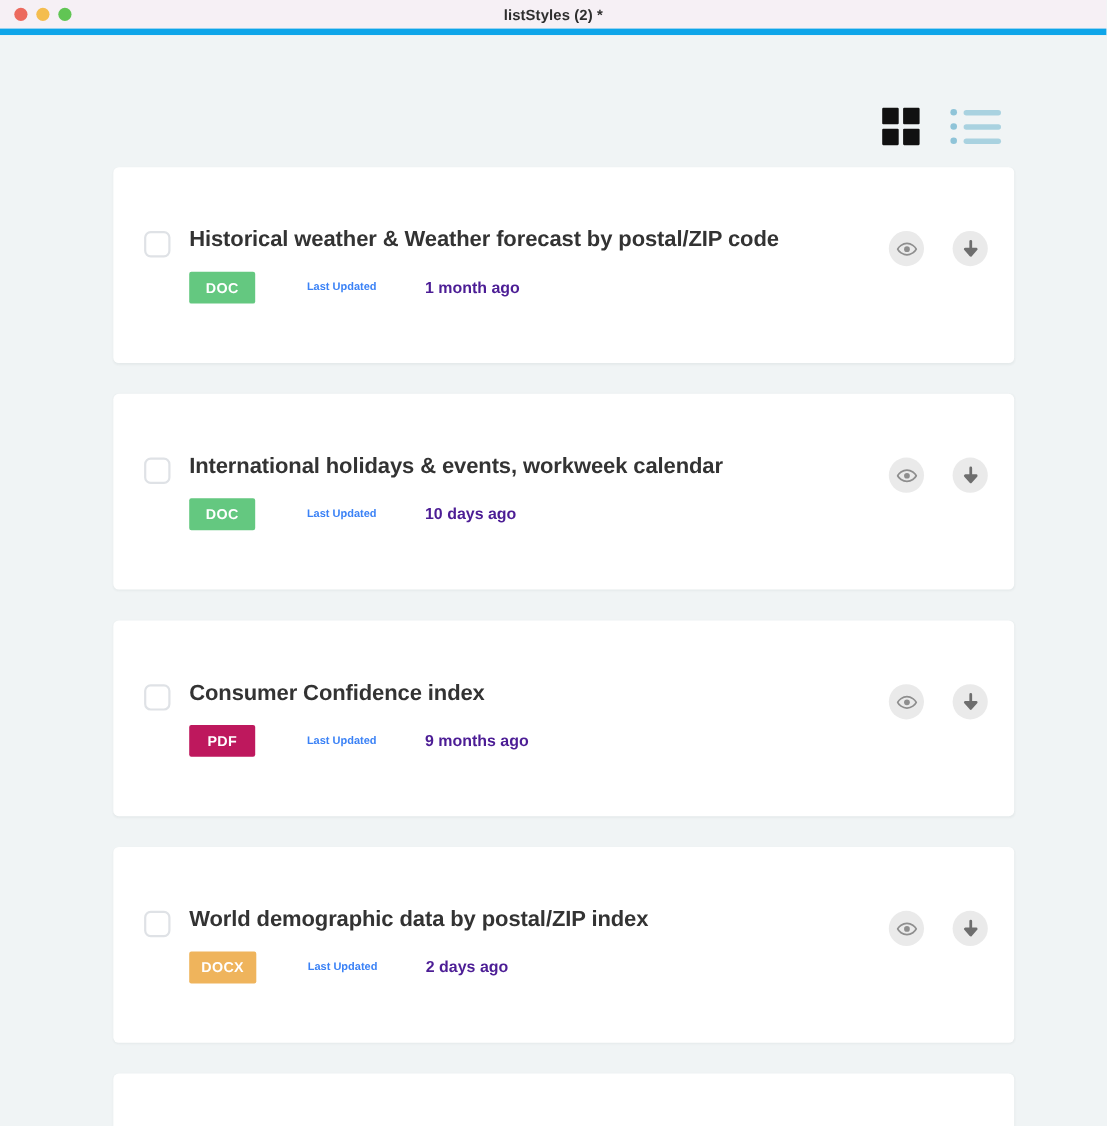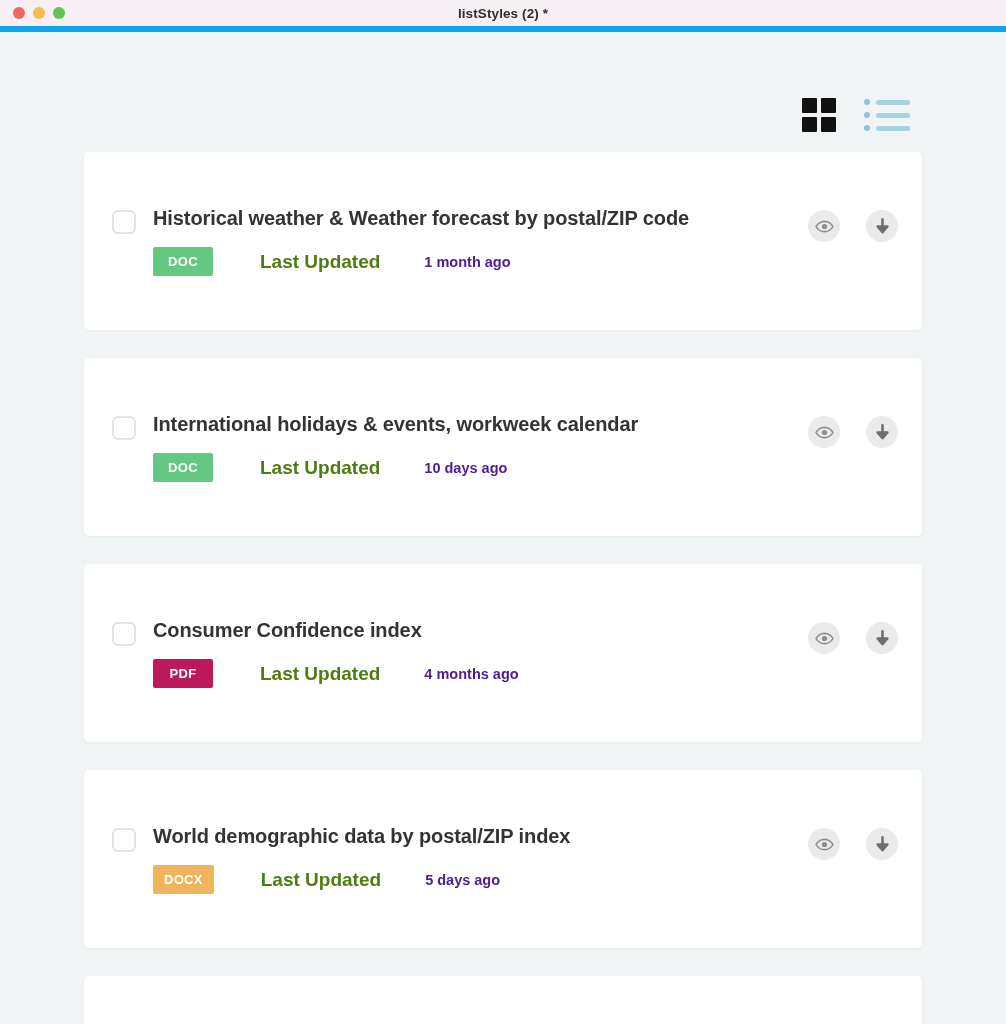--- a/index.html
+++ b/index.html
@@ -119,20 +119,21 @@
     gap: 28px;
   }
 
   .card {
     background: #ffffff;
     border-radius: 5px;
     height: 178px;
     position: relative;
     box-shadow: 0 1px 2px rgba(30, 50, 60, 0.05);
     flex: none;
+    margin-left: 19px;
   }
 
   .card-inner {
     position: absolute;
     left: 28px;
     right: 24px;
     top: 50%;
     transform: translateY(-50%);
     display: flex;
     align-items: flex-start;
@@ -179,23 +180,23 @@
     padding: 7px 11px;
     font-size: 13px;
     font-weight: bold;
     color: #ffffff;
     letter-spacing: 0.3px;
     border-radius: 2px;
   }
 
   .meta-label {
     margin-left: 19px;
-    font-size: 19px;
-    font-weight: bold;
-    color: #4d7c0f;
+    font-size: 10px;
+    font-weight: bold;
+    color: #3b82f6;
   }
   .meta-value {
     margin-left: 16px;
     font-size: 14.5px;
     font-weight: bold;
     color: #4c1d95;
   }
 
   .card-actions {
     display: flex;
@@ -312,21 +313,21 @@
   </div>
 
   <div class="card">
     <div class="card-inner">
       <div class="checkbox"></div>
       <div class="card-body">
         <div class="card-title">Consumer Confidence index</div>
         <div class="card-meta">
           <span class="badge" style="background: #be185d;">PDF</span>
           <span class="meta-label">Last Updated</span>
-          <span class="meta-value">4 months ago</span>
+          <span class="meta-value">9 months ago</span>
         </div>
       </div>
       <div class="card-actions">
         <div class="action-btn">
           <svg width="19" height="19" viewBox="0 0 24 24">
             <path d="M12 5.5C6.8 5.5 2.7 9.2 1.3 12c1.4 2.8 5.5 6.5 10.7 6.5S21.3 14.8 22.7 12C21.3 9.2 17.2 5.5 12 5.5z" fill="none" stroke="#8e8e8e" stroke-width="2"></path>
             <circle cx="12" cy="12" r="3.3" fill="#8e8e8e"></circle>
           </svg>
         </div>
         <div class="action-btn">
@@ -339,21 +340,21 @@
   </div>
 
   <div class="card">
     <div class="card-inner">
       <div class="checkbox"></div>
       <div class="card-body">
         <div class="card-title">World demographic data by postal/ZIP index</div>
         <div class="card-meta">
           <span class="badge" style="background: rgb(239, 180, 92); text-align: center;">DOCX</span>
           <span class="meta-label">Last Updated</span>
-          <span class="meta-value">5 days ago</span>
+          <span class="meta-value">2 days ago</span>
         </div>
       </div>
       <div class="card-actions">
         <div class="action-btn">
           <svg width="19" height="19" viewBox="0 0 24 24">
             <path d="M12 5.5C6.8 5.5 2.7 9.2 1.3 12c1.4 2.8 5.5 6.5 10.7 6.5S21.3 14.8 22.7 12C21.3 9.2 17.2 5.5 12 5.5z" fill="none" stroke="#8e8e8e" stroke-width="2"></path>
             <circle cx="12" cy="12" r="3.3" fill="#8e8e8e"></circle>
           </svg>
         </div>
         <div class="action-btn">

